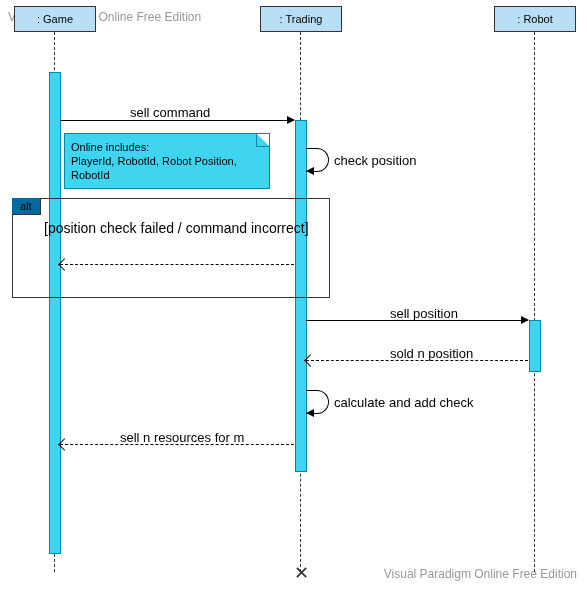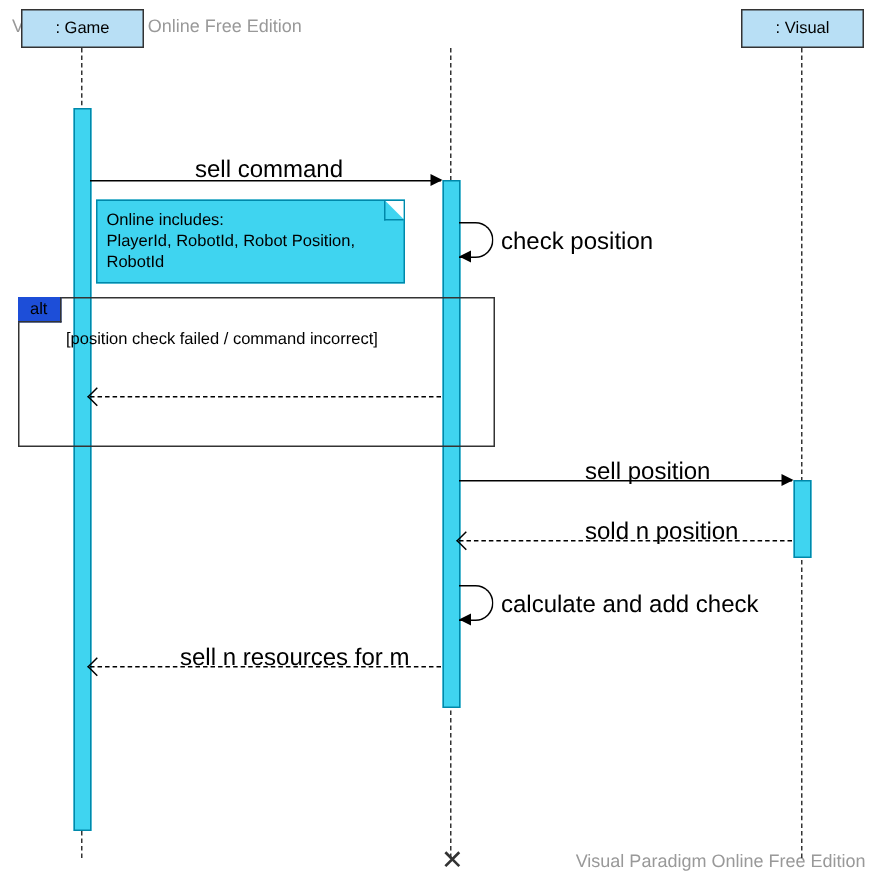--- a/index.html
+++ b/index.html
@@ -2,43 +2,44 @@
 <html><head>
 <meta charset="utf-8">
 <style>
 body{margin:0;font-family:Arial,sans-serif;font-size:11px;background:#fff}
 .canvas{position:relative;width:587px;height:589px}
 .lifeline-head{position:absolute;top:6px;width:80px;height:24px;background:#b8dff5;border:1px solid #333;text-align:center;line-height:24px}
 .lifeline{position:absolute;top:32px;width:0;height:540px;border-left:1px dashed #333}
 .activation{position:absolute;background:#3fd4f0;border:1px solid #0088aa;width:10px}
 .msg-line{position:absolute;height:0;border-top:1px solid #000}
 .msg-line.dashed{border-top:1px dashed #000}
-.msg-label{position:absolute;font-size:16px;white-space:nowrap}
+.msg-label{position:absolute;font-size:13px;white-space:nowrap}
 .arrow-r{position:absolute;width:0;height:0;border-top:4px solid transparent;border-bottom:4px solid transparent;border-left:8px solid #000}
 .arrow-l-open{position:absolute;width:8px;height:8px;border-left:1px solid #000;border-bottom:1px solid #000;transform:rotate(45deg)}
 .note{position:absolute;background:#3fd4f0;border:1px solid #0088aa;padding:6px;font-size:11px;line-height:14px}
 .note::after{content:"";position:absolute;top:0;right:0;width:0;height:0;border-top:12px solid #fff;border-left:12px solid transparent}
 .note::before{content:"";position:absolute;top:0;right:0;width:12px;height:12px;background:linear-gradient(135deg,#3fd4f0 50%,transparent 50%);border-bottom:1px solid #0088aa;border-left:1px solid #0088aa}
 .alt-box{position:absolute;border:1px solid #333}
-.alt-tag{position:absolute;top:-1px;left:-1px;border:1px solid #333;border-top:none;border-left:none;padding:2px 8px;font-size:11px;background:#1d4ed8}
-.guard{position:absolute;font-size:11px}
+.alt-tag{position:absolute;top:-1px;left:-1px;border:1px solid #333;border-top:none;border-left:none;padding:2px 8px;font-size:11px;background:#0369a1}
+.guard{position:absolute;font-size:14px}
 .self-loop{position:absolute;width:22px;height:22px;border:1px solid #000;border-left:none;border-radius:0 12px 12px 0}
 .watermark{position:absolute;color:#999;font-size:12px}
 .terminate{position:absolute;font-size:18px;color:#333}
 </style>
 </head>
 <body>
 
 <div class="canvas">
 
 <div class="watermark" style="top:10px;left:8px">Visual Paradigm Online Free Edition</div>
 <div class="watermark" style="bottom:8px;right:10px">Visual Paradigm Online Free Edition</div>
 
 <div class="lifeline-head" style="left:14px">: Game</div>
-<div class="lifeline-head" style="left:494px">: Visual</div>
+<div class="lifeline-head" style="left:260px">: Trading</div>
+<div class="lifeline-head" style="left:494px">: Robot</div>
 
 <div class="lifeline" style="left:54px"></div>
 <div class="lifeline" style="left:300px"></div>
 <div class="lifeline" style="left:534px"></div>
 
 <div class="activation" style="left:49px;top:72px;height:480px"></div>
 <div class="activation" style="left:295px;top:120px;height:350px"></div>
 <div class="activation" style="left:529px;top:320px;height:50px"></div>
 
 <div class="msg-line" style="left:60px;top:120px;width:234px"></div>

